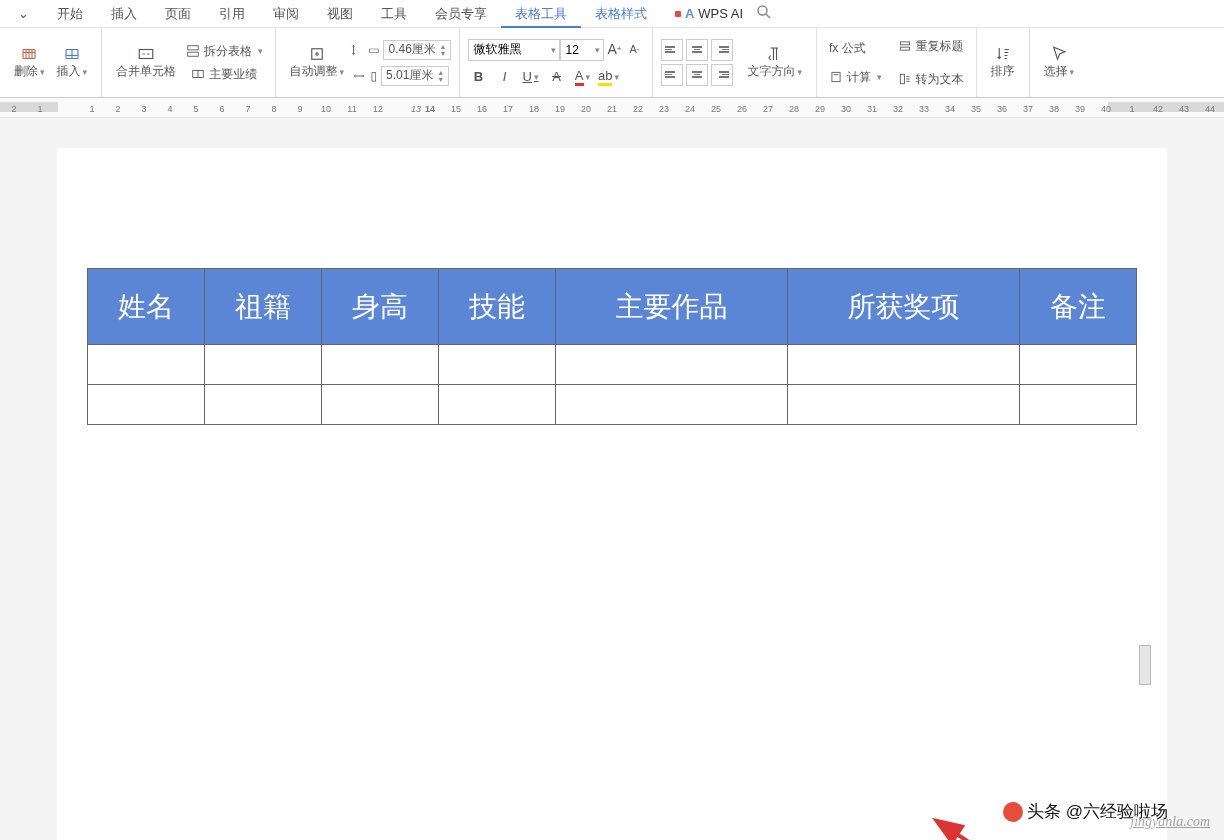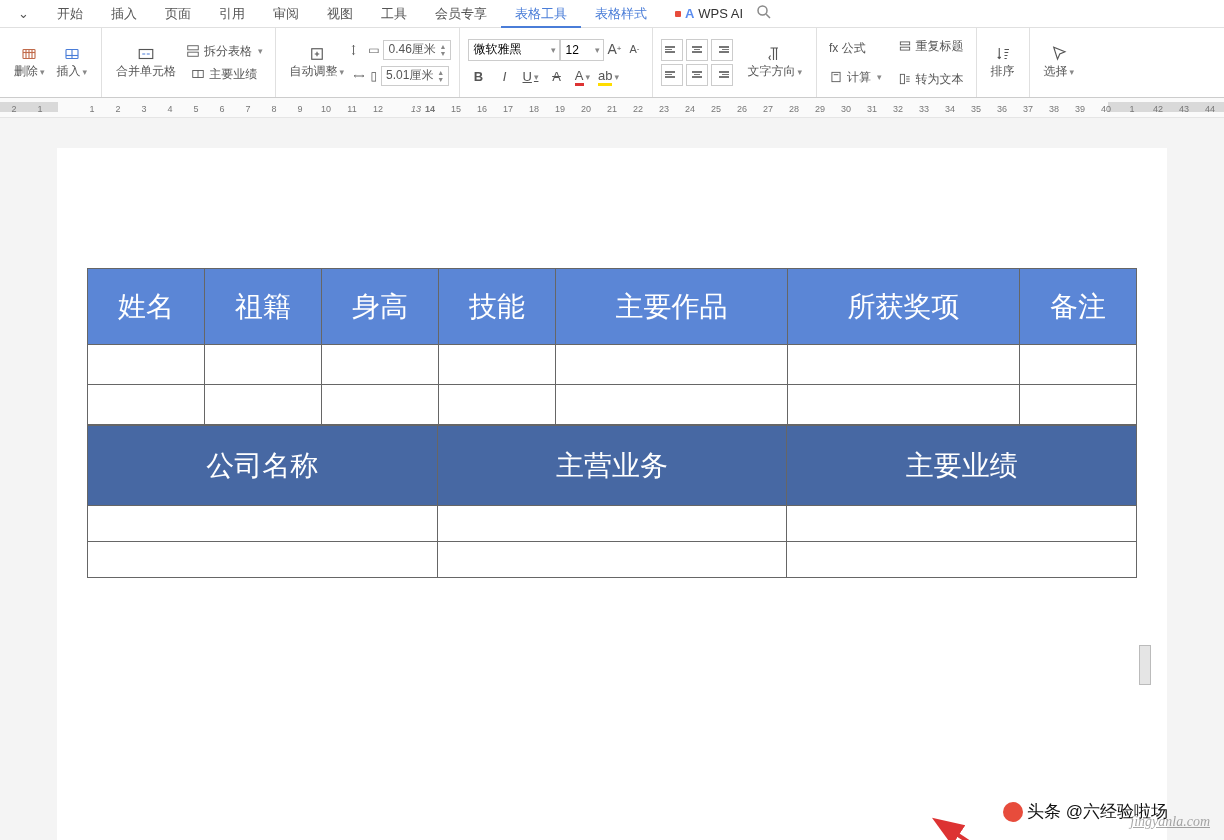--- a/index.html
+++ b/index.html
@@ -399,39 +399,20 @@
             <td></td>
             <td></td>
             <td></td>
           </tr>
     </tbody>
       </table>
 
 
     <div class="handle"></div>
 
-    <table class="tbl second">
-      <tbody>
-          <tr>
-        <th>公司名称</th>
-        <th>主营业务</th>
-        <th>主要业绩</th>
-      </tr>
-      <tr>
-            <td></td>
-            <td></td>
-            <td></td>
-          </tr>
-      <tr>
-            <td></td>
-            <td></td>
-            <td></td>
-          </tr>
-    </tbody>
-      </table>
 
 
     <svg class="red-arrow" viewBox="0 0 230 140">
       <defs>
           <marker id="ah" markerWidth="10" markerHeight="10" refX="2" refY="3" orient="auto">
             <path d="M0,0 L0,6 L8,3 z" fill="#d33"></path>
           </marker>
         </defs>
       <line x1="220" y1="130" x2="45" y2="15" stroke="#d33" stroke-width="4" marker-end="url(#ah)"></line>
     </svg>

